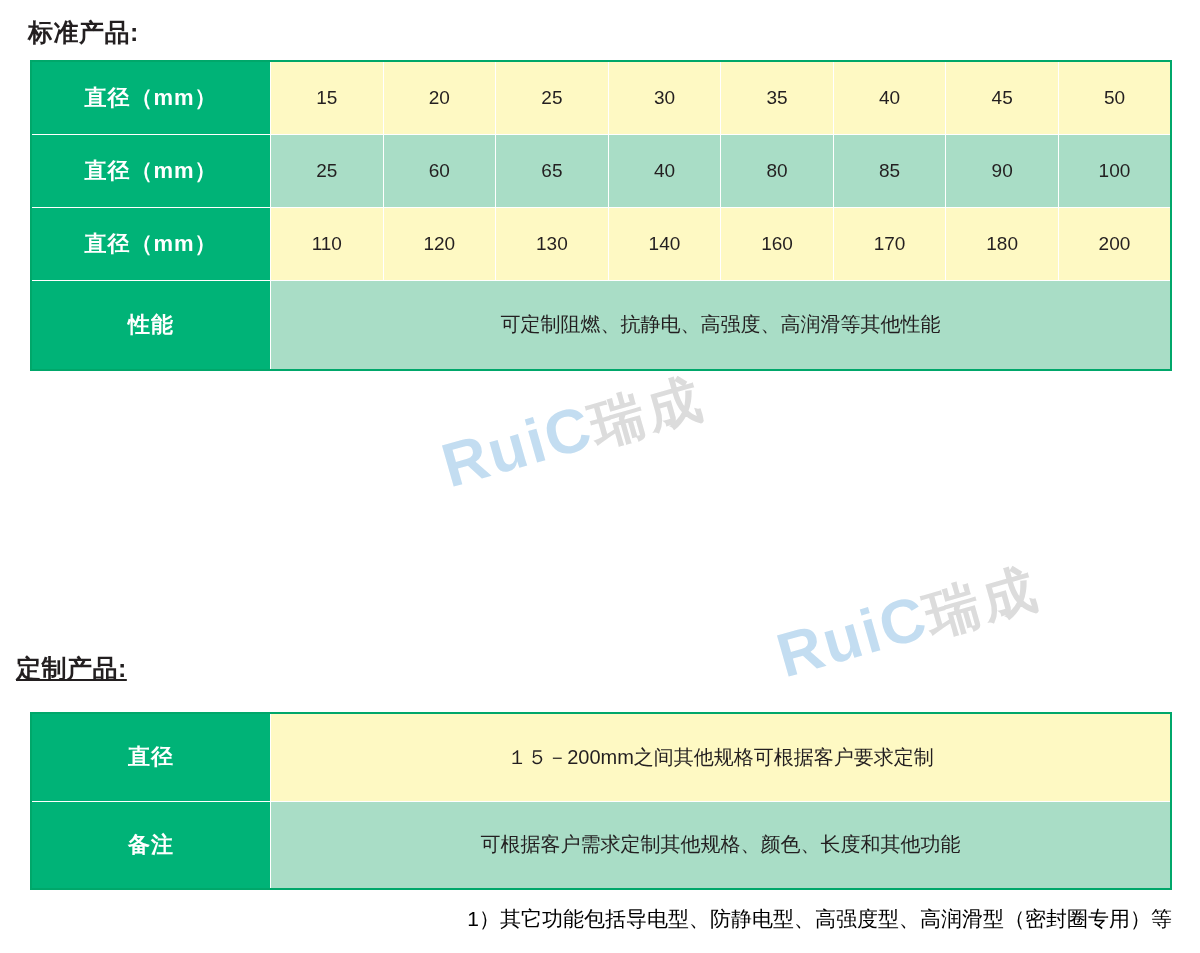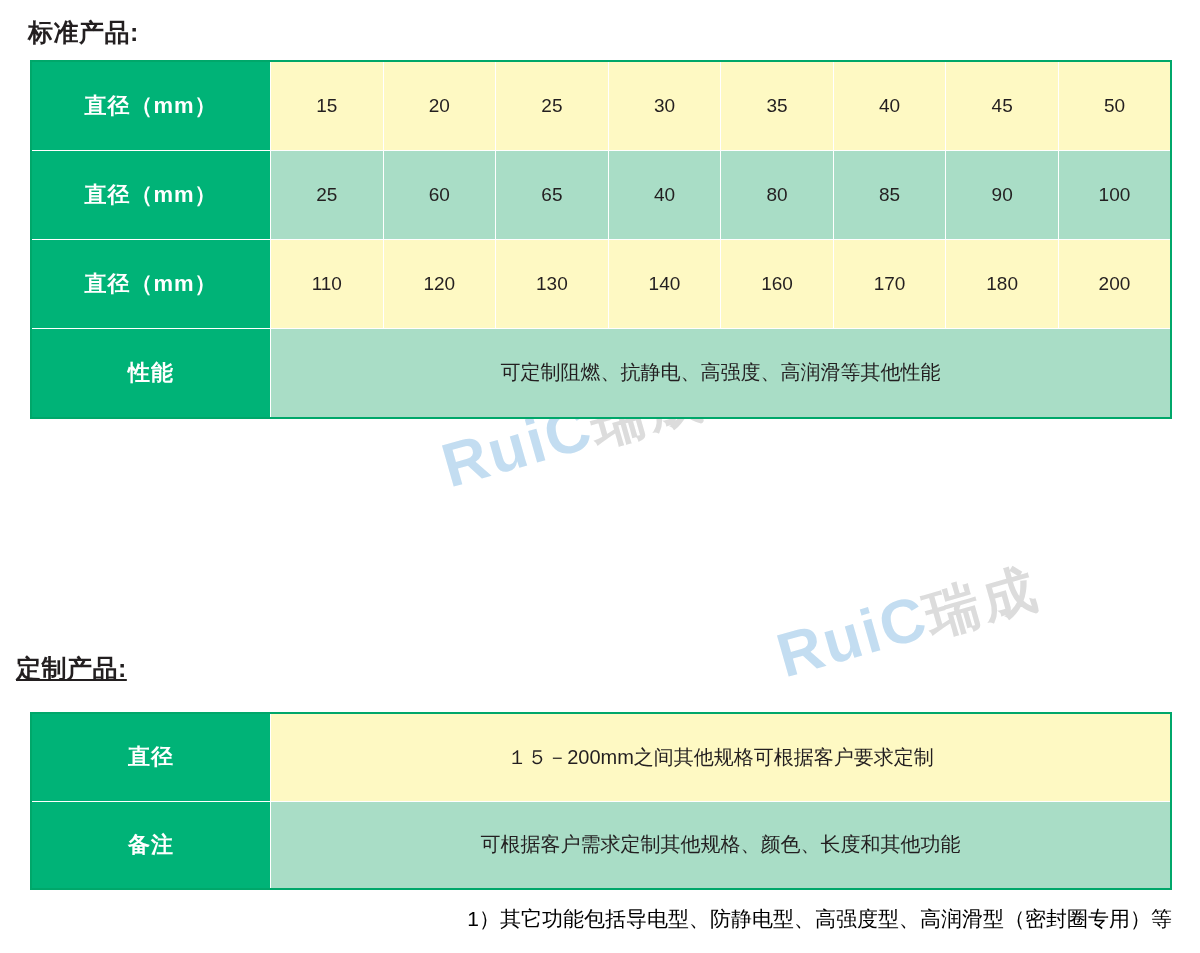--- a/index.html
+++ b/index.html
@@ -84,21 +84,21 @@
     color: #231f20;
   }
 
   .row-white .value-cell {
     background: #fef9c3;
   }
   .row-tint .value-cell {
     background: #a9ddc6;
   }
 
-  .row-h-num { height: 89px; }
+  .row-h-num { height: 73px; }
   .row-h-text { height: 90px; }
   .row-h-custom { height: 88px; border-radius: 11px; }
 
   .wide-cell {
     font-size: 20px;
     color: #231f20;
   }
 
   
   #footnote {

